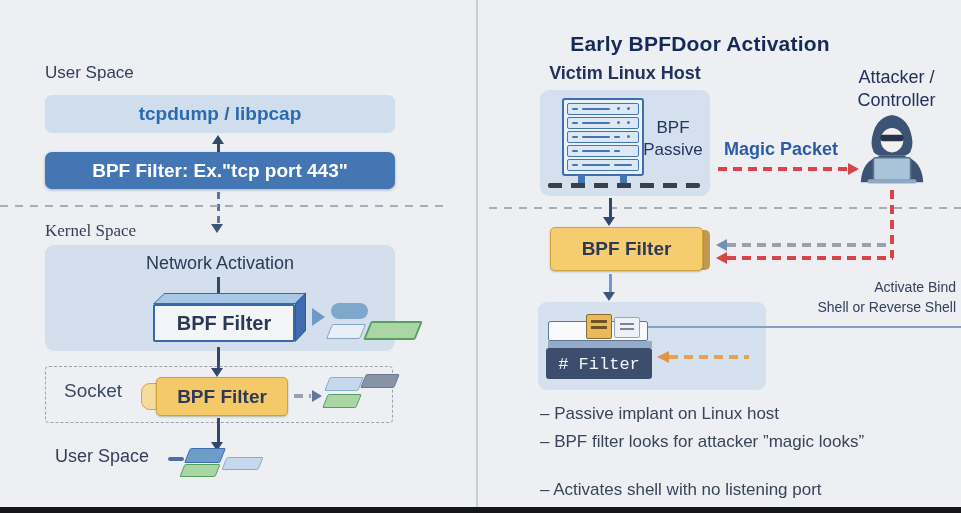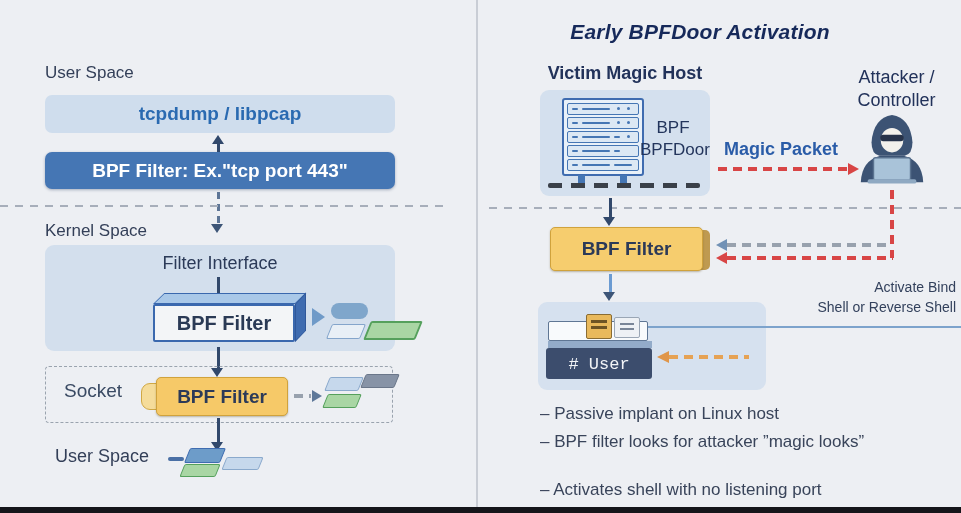--- a/index.html
+++ b/index.html
@@ -91,24 +91,24 @@
 
   <div class="abs box-blue" style="left:45px; top:152px; width:350px; height:37px; line-height:37px;">
     <span>BPF Filter: Ex."tcp port 443"</span>
   </div>
 
   <div class="dash-v-gray" style="left:217px; top:192px; height:31px;"></div>
   <div class="head-down" style="left:211px; top:224px; border-top-color:#3d5577;"></div>
 
   <div class="dash-thin-h" style="left:0; top:205px; width:443px;"></div>
 
-  <div class="abs lbl" style="left:45px; top:221px;">Kernel Space</div>
+  <div class="abs lbl" style="left:45px; top:221px;font-family:Liberation Serif, serif;">Kernel Space</div>
 
   <div class="abs panel" style="left:45px; top:245px; width:350px; height:106px;"></div>
-  <div class="abs" style="left:45px; top:253px; width:350px; text-align:center; font-size:18px; color:#2b3a58;">Filter Interface</div>
+  <div class="abs" style="left:45px; top:253px; width:350px; text-align:center; font-size:18px; color:#2b3a58;">Network Activation</div>
 
   <div class="shaft-v" style="left:217px; top:277px; height:17px;"></div>
   <div class="head-down" style="left:211px; top:294px;"></div>
 
   <div class="face-top" style="left:153px; top:293px; width:142px; height:11px;"></div>
   <div class="face-side" style="left:295px; top:304px; width:11px; height:38px;"></div>
   <div class="face-front" style="left:153px; top:304px; width:142px; height:38px; line-height:34px;">
     <span>BPF Filter</span>
   </div>
 
@@ -134,23 +134,23 @@
 
   <div class="shaft-v" style="left:217px; top:418px; height:24px;"></div>
   <div class="head-down" style="left:211px; top:442px;"></div>
 
   <div class="abs" style="left:55px; top:446px; font-size:18px; color:#333f58;">User Space</div>
   <div class="abs" style="left:168px; top:457px; width:16px; height:3.5px; background:#4a6fa5; border-radius:2px;"></div>
   <div class="para" style="left:187px; top:448px; width:36px; height:15px; background:#6d9cc9; border:1.5px solid #3f6cb0;"></div>
   <div class="para" style="left:182px; top:464px; width:36px; height:13px; background:#a9d6a4; border:1.5px solid #55a05c;"></div>
   <div class="para" style="left:224px; top:457px; width:37px; height:13px; background:#c6d8ec; border:1.5px solid #8aa9cc;"></div>
 
-  <div class="abs title" style="left:490px; top:20px; width:420px;font-style:italic;">Early BPFDoor Activation</div>
-
-  <div class="abs" style="left:530px; top:63px; width:190px; text-align:center; font-size:18px; font-weight:600; color:#22325a;">Victim Magic Host</div>
+  <div class="abs title" style="left:490px; top:32px; width:420px;">Early BPFDoor Activation</div>
+
+  <div class="abs" style="left:530px; top:63px; width:190px; text-align:center; font-size:18px; font-weight:600; color:#22325a;">Victim Linux Host</div>
 
   <div class="abs panel" style="left:540px; top:90px; width:170px; height:106px; background:#d4e0ee;"></div>
   <div class="server" style="left:562px; top:98px; width:82px; height:78px;">
     <div class="srow">
         <span class="d1"></span>
         <span class="d2"></span>
         <span class="dot"></span>
         <span class="dot"></span>
       </div>
     <div class="srow">
@@ -174,21 +174,21 @@
         <span class="d1"></span>
         <span class="d2"></span>
         <span class="d2" style="width:18px;"></span>
       </div>
   </div>
   <div class="leg" style="left:578px; top:175px;"></div>
   <div class="leg" style="left:620px; top:175px;"></div>
   <div class="abs" style="left:548px; top:183px; width:152px; height:4.5px; background:repeating-linear-gradient(90deg,#3a4049 0 14px,transparent 14px 23px); border-radius:2px;"></div>
   <div class="abs" style="left:640px; top:117px; width:66px; text-align:center; font-size:17px; color:#23355c; line-height:22px;">
     <div>BPF</div>
-    <div>BPFDoor</div>
+    <div>Passive</div>
   </div>
 
   <div class="abs" style="left:724px; top:139px; font-size:18px; font-weight:600; color:#2a5ca8;">Magic Packet</div>
   <div class="dash-red-h" style="left:718px; top:167px; width:130px;"></div>
   <div class="head-right" style="left:848px; top:163px; border-left:11px solid #d84545;"></div>
 
   <div class="abs" style="left:814px; top:66px; width:165px; text-align:center; font-size:18px; color:#22325a; line-height:23px;">
     <div>Attacker /</div>
     <div>Controller</div>
   </div>
@@ -232,21 +232,21 @@
   <div class="abs" style="left:586px; top:314px; width:26px; height:25px; background:#e9b95c; border:1.5px solid #8a6c33; border-radius:2px;">
     <div style="margin:5px 4px 0; height:3px; background:#6e5424;"></div>
     <div style="margin:3px 4px 0; height:3px; background:#6e5424;"></div>
   </div>
   <div class="abs" style="left:614px; top:317px; width:26px; height:21px; background:#eef1f5; border:1.5px solid #9aa6b5; border-radius:2px;">
     <div style="margin:5px 5px 0; height:2px; background:#7a8698;"></div>
     <div style="margin:3px 5px 0; height:2px; background:#7a8698;"></div>
   </div>
   <div class="abs" style="left:548px; top:341px; width:104px; height:7px; background:#93abc9;"></div>
   <div class="abs" style="left:546px; top:348px; width:106px; height:31px; background:#3c4d6d; border-radius:3px; text-align:center; line-height:31px;">
-    <span style="font-family:'Liberation Mono','DejaVu Sans Mono',monospace; font-size:17px; color:#f2f4f7;"># User</span>
+    <span style="font-family:'Liberation Mono','DejaVu Sans Mono',monospace; font-size:17px; color:#f2f4f7;"># Filter</span>
   </div>
   <div class="dash-orange-h" style="left:669px; top:355px; width:80px;"></div>
   <div class="head-left" style="left:657px; top:351px; border-right:12px solid #e0964a;"></div>
 
   <div class="bullet" style="top:404px;">– Passive implant on Linux host</div>
   <div class="bullet" style="top:432px;">– BPF filter looks for attacker ”magic looks”</div>
   <div class="bullet" style="top:480px;">– Activates shell with no listening port</div>
 
 </div>
 

